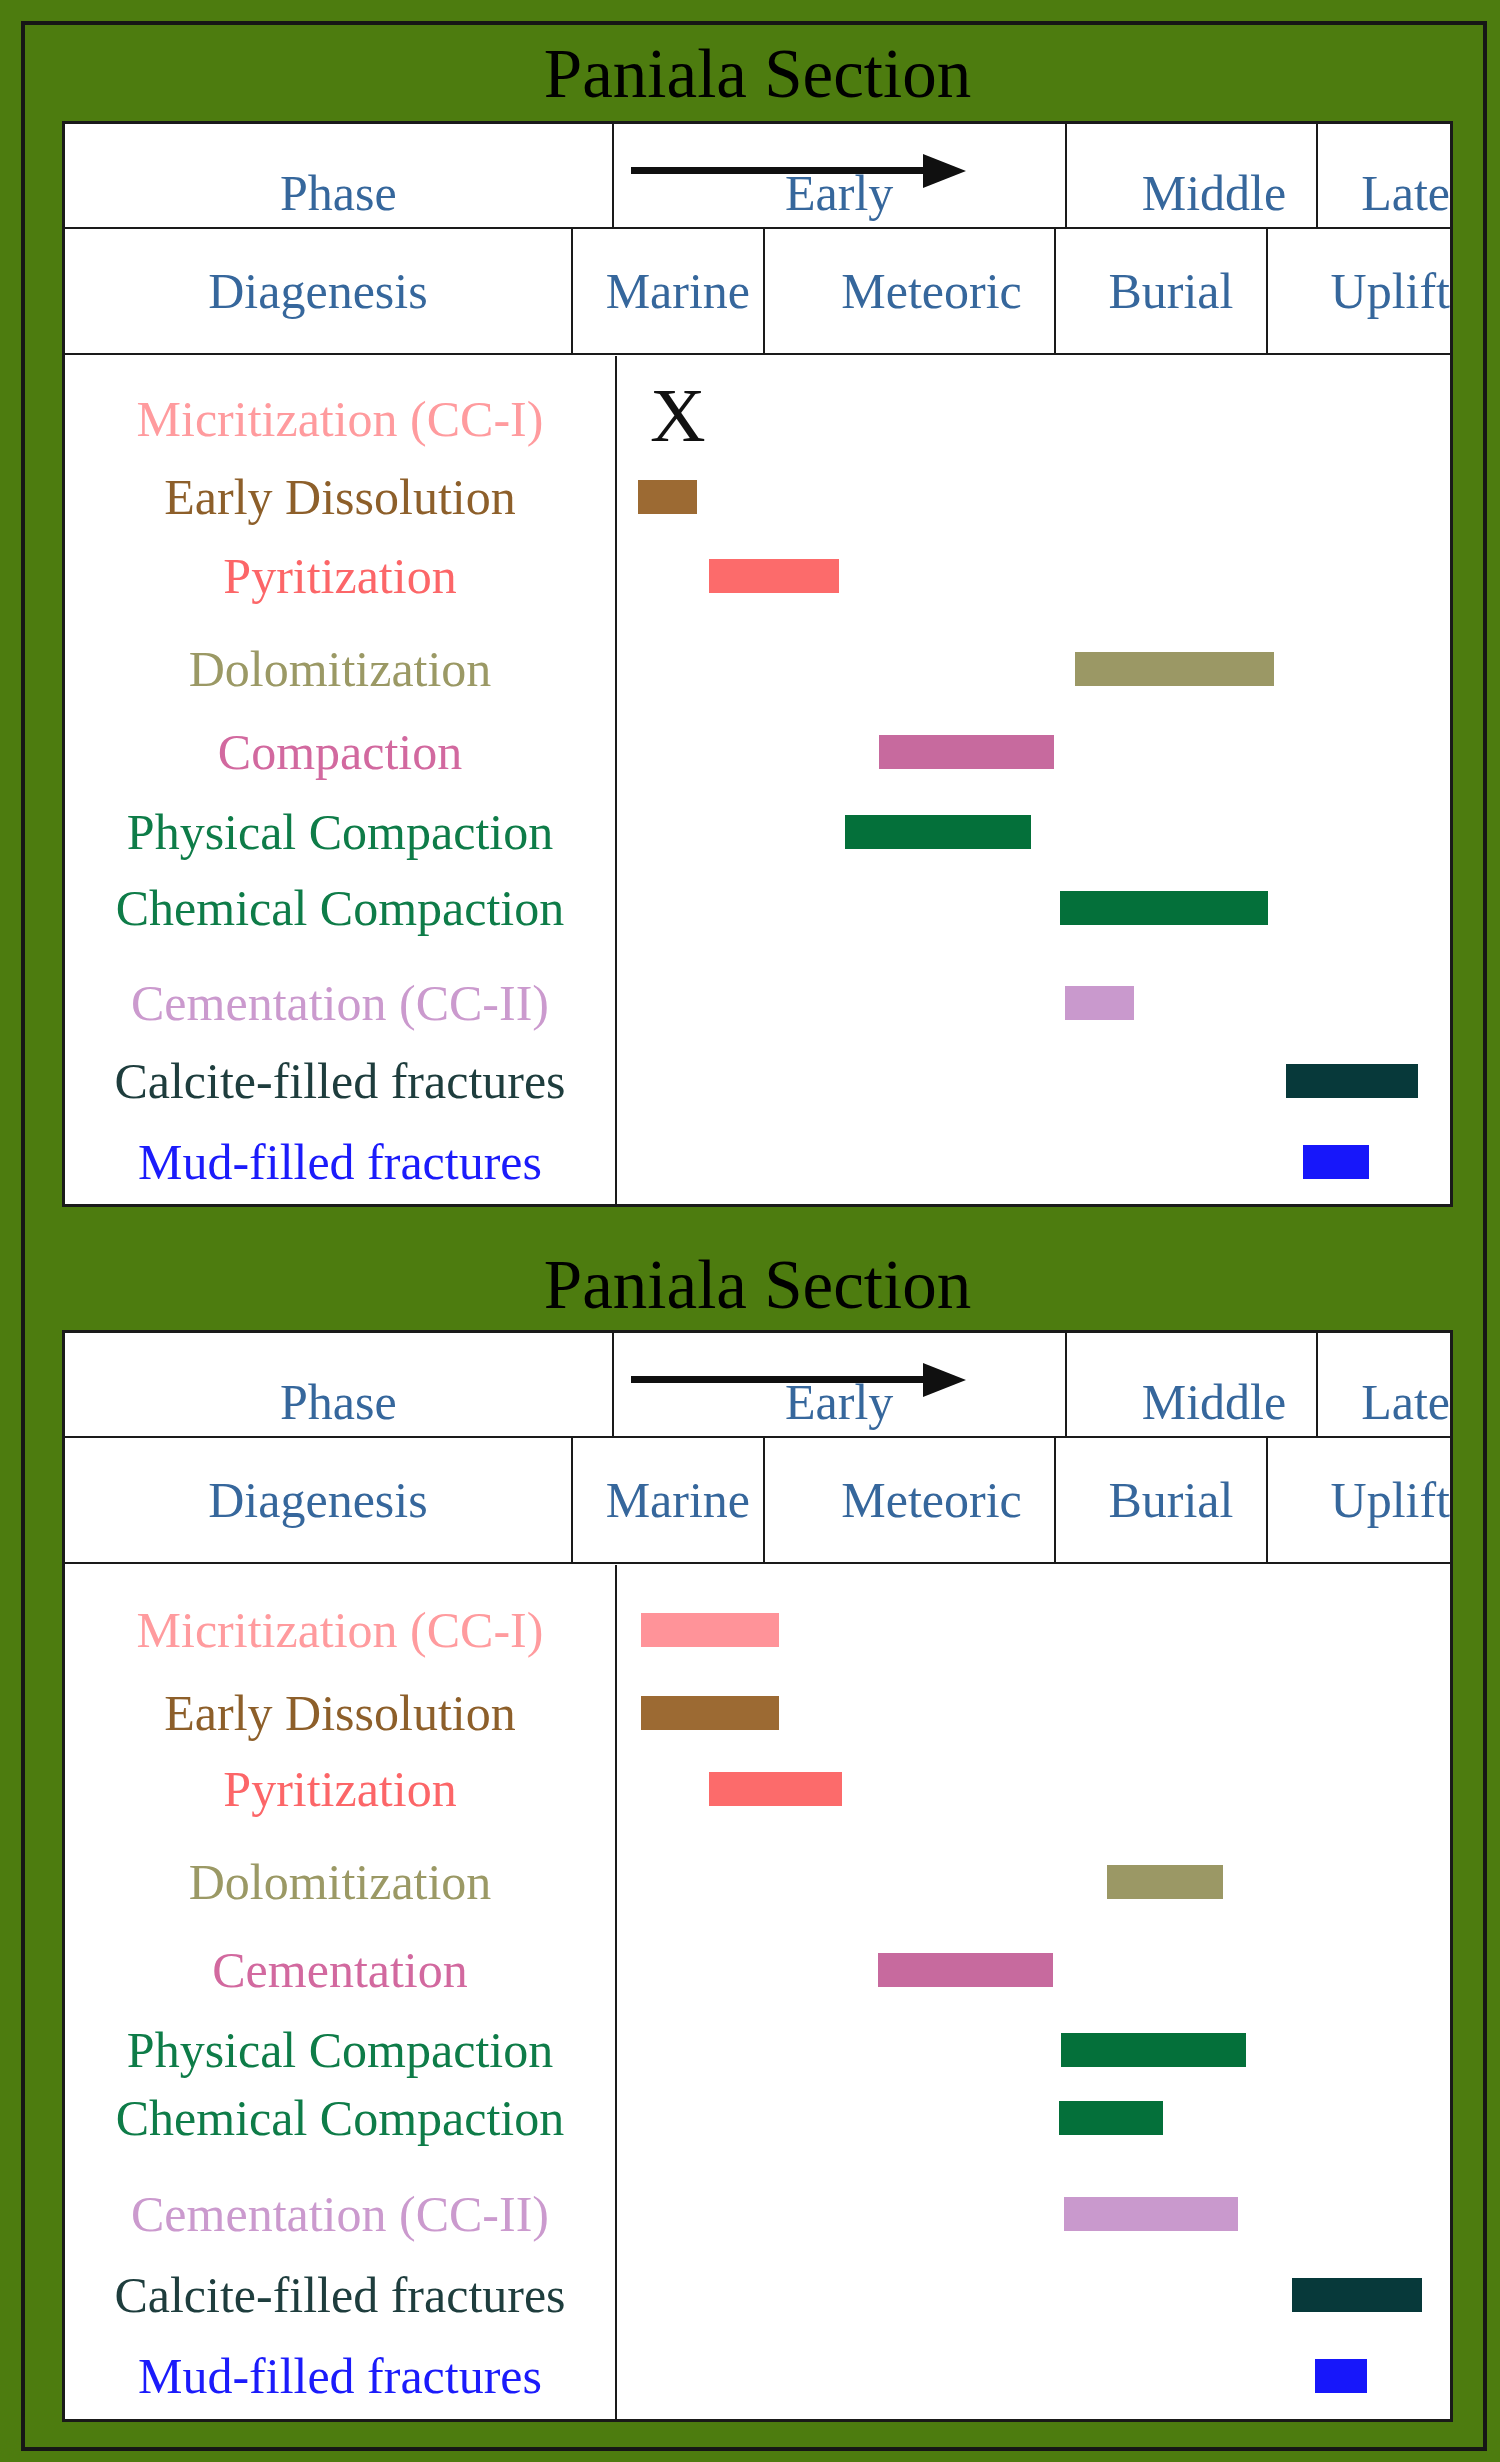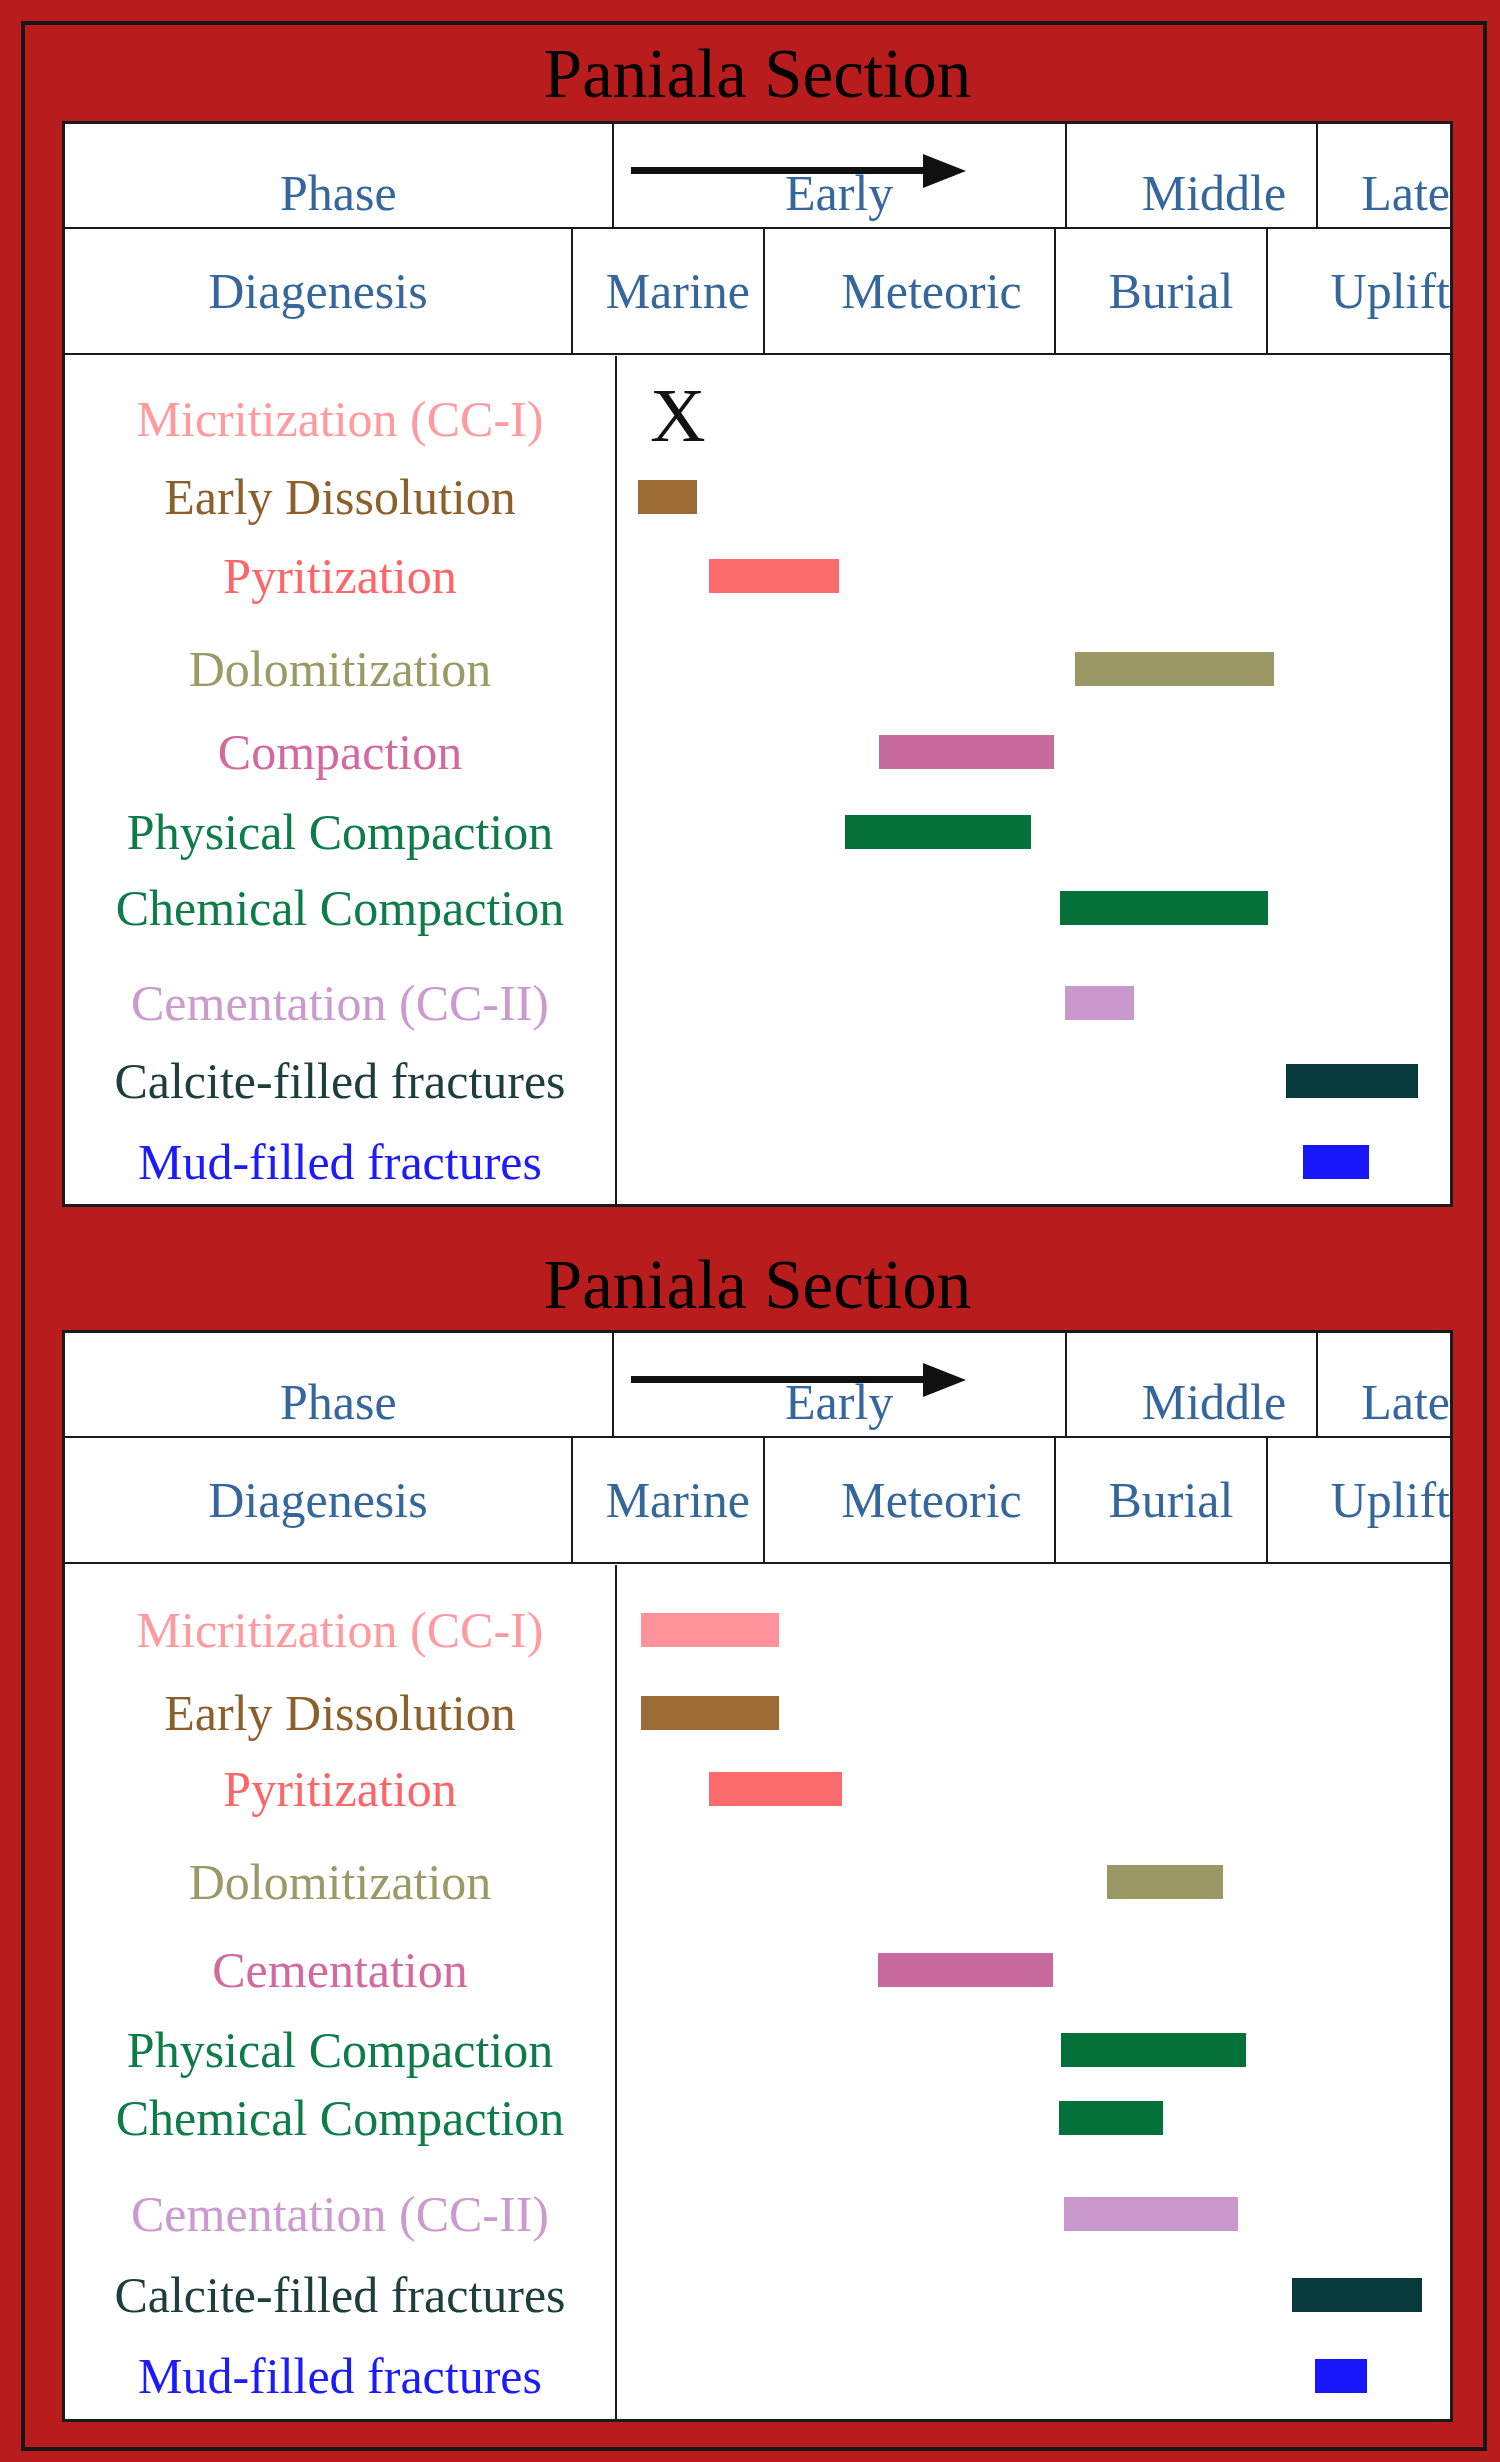--- a/index.html
+++ b/index.html
@@ -1,17 +1,17 @@
 <!DOCTYPE html>
 <html style="font-size:12.8px"><head>
 <meta charset="utf-8">
 <style>
   html,body{margin:0;padding:0;background:#ffffff;}
   .canvas{
-    position:relative;width:1501px;height:2462px;background:#b91c1c;
+    position:relative;width:1501px;height:2462px;background:#4d7c0f;
     font-family:"Liberation Serif","DejaVu Serif",serif;
     overflow:hidden;
   }
   .outer-border{
     position:absolute;left:21px;top:21px;width:1466px;height:2430px;
     border:4.8px solid #161616;box-sizing:border-box;
   }
   .section-title{
     position:absolute;left:62px;width:1391px;text-align:center;
     font-size:69px;line-height:73px;color:#000;white-space:nowrap;

